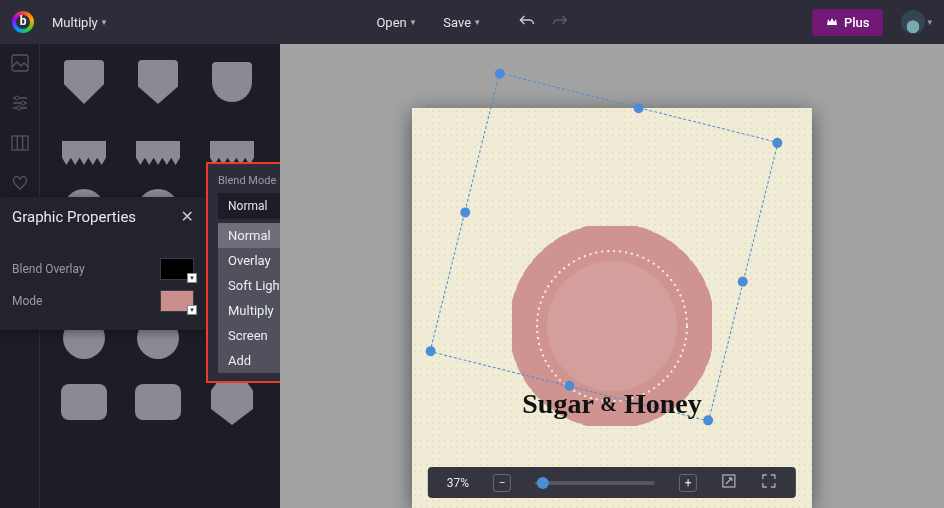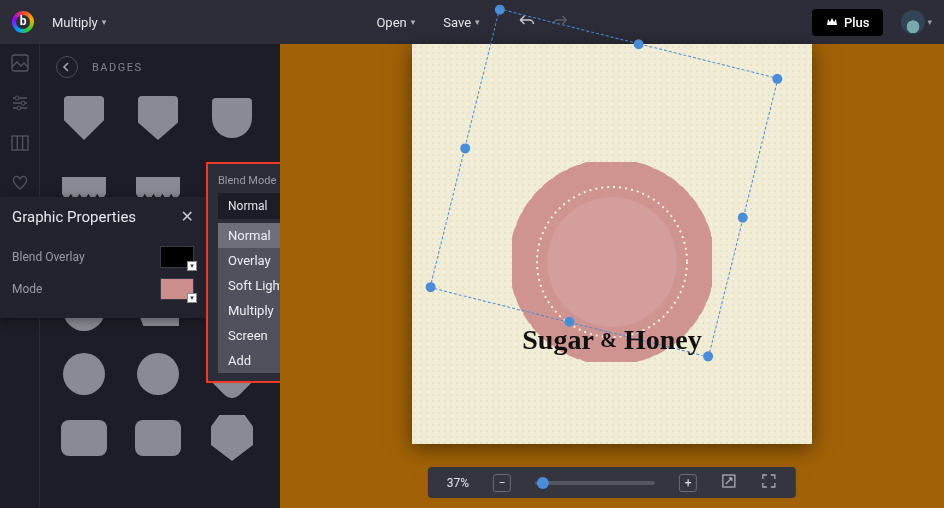--- a/index.html
+++ b/index.html
@@ -40,21 +40,21 @@
   .chev { font-size: 9px; opacity: .7; }
   .topbar-center {
     position: absolute; left: 50%; transform: translateX(-50%);
     display: flex; gap: 28px; align-items: center;
   }
   .undo-redo { display: flex; gap: 16px; margin-left: 12px; }
   .undo-redo svg { opacity: .85; }
   .undo-redo .dim { opacity: .3; }
   .spacer { flex: 1; }
   .plus-btn {
-    background: #000000; color: #fff;
+    background: #701a75; color: #fff;
     display: flex; align-items: center; gap: 6px;
     padding: 6px 14px; border-radius: 4px; font-size: 13px;
     font-weight: 500; cursor: pointer;
   }
   .avatar {
     width: 24px; height: 24px; border-radius: 50%;
     background: radial-gradient(circle at 50% 70%, #7aa 30%, #345 32%);
     display:inline-block;
   }
   .avatar-wrap { display: flex; align-items: center; gap: 2px; cursor:pointer;}
@@ -102,21 +102,21 @@
   .crest { width:42px; height:46px; background:#898a93;
     clip-path: polygon(20% 0,80% 0,100% 25%,100% 65%,50% 100%,0 65%,0 25%);}
   
   .props-panel {
     position: absolute; left: 0; top: 197px; width: 206px;
     background: #22232d; padding: 10px 12px 8px;
     box-shadow: 0 2px 10px rgba(0,0,0,.4);
   }
   .props-header {
     display: flex; justify-content: space-between; align-items: center;
-    margin-bottom: 20px;
+    margin-bottom: 32px;
   }
   .props-header h3 { font-size: 15px; font-weight: 400; color: #e8e9ee; }
   .close-btn { cursor:pointer; font-size:16px; color:#c8c9d0;}
   .prop-row {
     display:flex; justify-content:space-between; align-items:center;
     margin-bottom: 10px; font-size: 12px; color: #9a9ba6;
   }
   .color-swatch {
     width: 34px; height: 22px; border: 1px solid #3a3b46;
     position: relative; cursor:pointer;
@@ -157,22 +157,22 @@
     padding: 5px 10px; font-size: 13px; color:#eceef3; cursor:pointer;
   }
   .blend-item.selected { background:#6e6f7a; }
   .blend-scroll {
     position:absolute; right:2px; top:4px; width:4px; height:70px;
     background:#7a7b85; border-radius:2px;
   }
   
   .canvas-area {
     position:absolute; top:44px; left:280px; right:0; bottom:0;
-    background: #a16207;
-    display:flex; align-items:flex-start; justify-content:center;
+    background: #a3a3a3;
+    display:flex; align-items:flex-end; justify-content:center;
   }
   .artboard {
     width: 400px; height: 400px;
     background: #f0ecd5;
     background-image: radial-gradient(circle, #e6e1c7 1px, transparent 1px);
     background-size: 6px 6px;
     position:relative;
     box-shadow: 0 4px 20px rgba(0,0,0,.5);
     overflow: visible;
   }
@@ -283,28 +283,20 @@
       </svg>
   </div>
   <div class="rail-item">
     <svg width="18" height="18" viewBox="0 0 18 18">
         <path d="M9 15 C3 10 1 7 3 4 C5 1 8 3 9 5 C10 3 13 1 15 4 C17 7 15 10 9 15 Z" fill="none" stroke="#a9aab4" stroke-width="1.3"></path>
       </svg>
   </div>
 </div>
 
 <div class="badges-panel">
-  <div class="panel-header">
-    <div class="back-btn">
-      <svg width="10" height="10" viewBox="0 0 10 10">
-          <path d="M6 1 L2 5 L6 9" fill="none" stroke="#a9aab4" stroke-width="1.5"></path>
-        </svg>
-    </div>
-    <span>BADGES</span>
-  </div>
   <div class="badge-grid">
     <div class="badge-thumb">
         <div class="shield"></div>
       </div>
     <div class="badge-thumb">
         <div class="shield" style="clip-path:polygon(0 0,100% 0,100% 60%,50% 100%,0 60%);"></div>
       </div>
     <div class="badge-thumb">
         <div class="shield" style="border-radius:4px 4px 50% 50%;clip-path:none;height:40px;"></div>
       </div>

